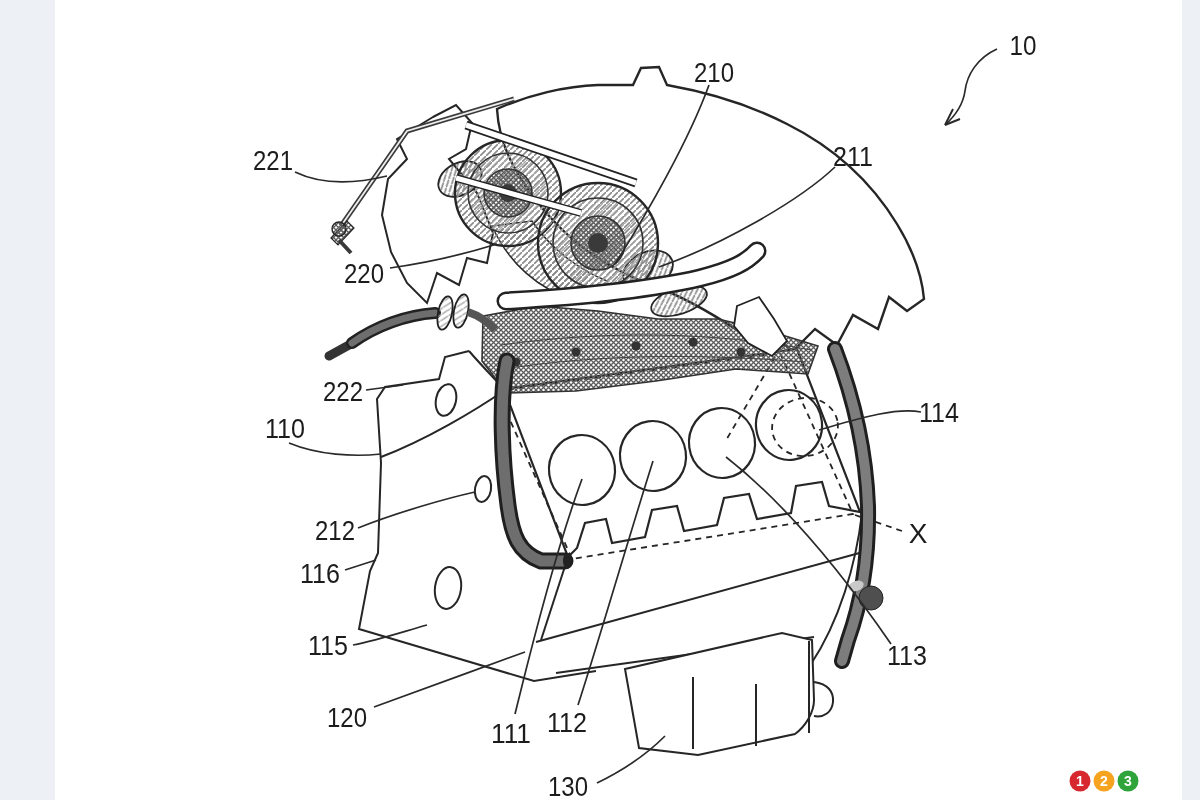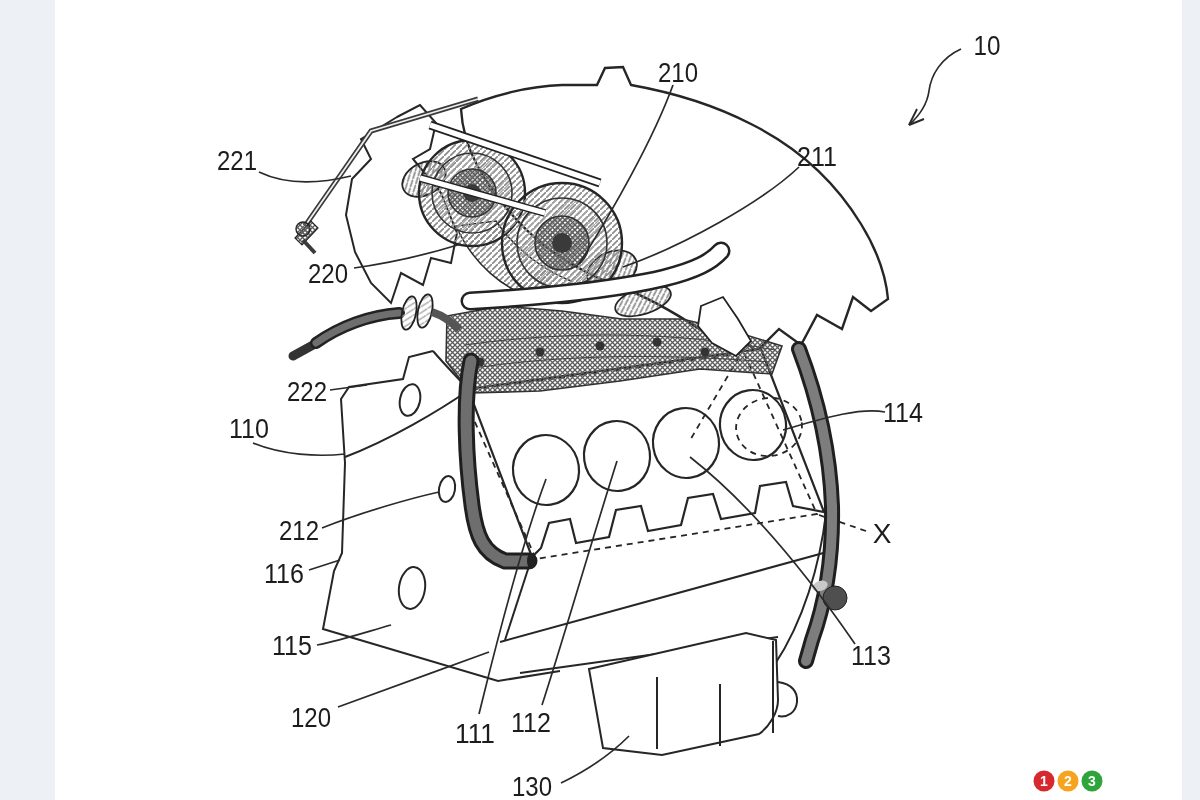--- a/index.html
+++ b/index.html
@@ -1,21 +1,21 @@
 <!DOCTYPE html>
 <html><head>
 <meta charset="utf-8">
 <style>
   html,body{margin:0;padding:0;background:#ffffff;}
   body{width:1200px;height:800px;position:relative;overflow:hidden;
        font-family:"Liberation Sans",sans-serif;}
   .gutter{position:absolute;top:0;height:800px;background:#edf1f5;}
   #gutter-left{left:0;width:55px;}
   #gutter-right{left:1182px;width:18px;}
-  #figure-wrap{position:absolute;left:0;top:0;width:1056px;height:800px;}
+  #figure-wrap{position:absolute;left:0;top:0;width:1056px;height:800px;padding-left:36px;}
   svg text.ref{font-family:"Liberation Sans",sans-serif;font-size:28px;fill:#1c1c1c;}
   svg text.badge-num{font-family:"Liberation Sans",sans-serif;font-size:14px;font-weight:bold;fill:#ffffff;}
 </style>
 </head>
 <body>
 
 <div class="gutter" id="gutter-left"></div>
 <div class="gutter" id="gutter-right"></div>
 
 <div id="figure-wrap">

